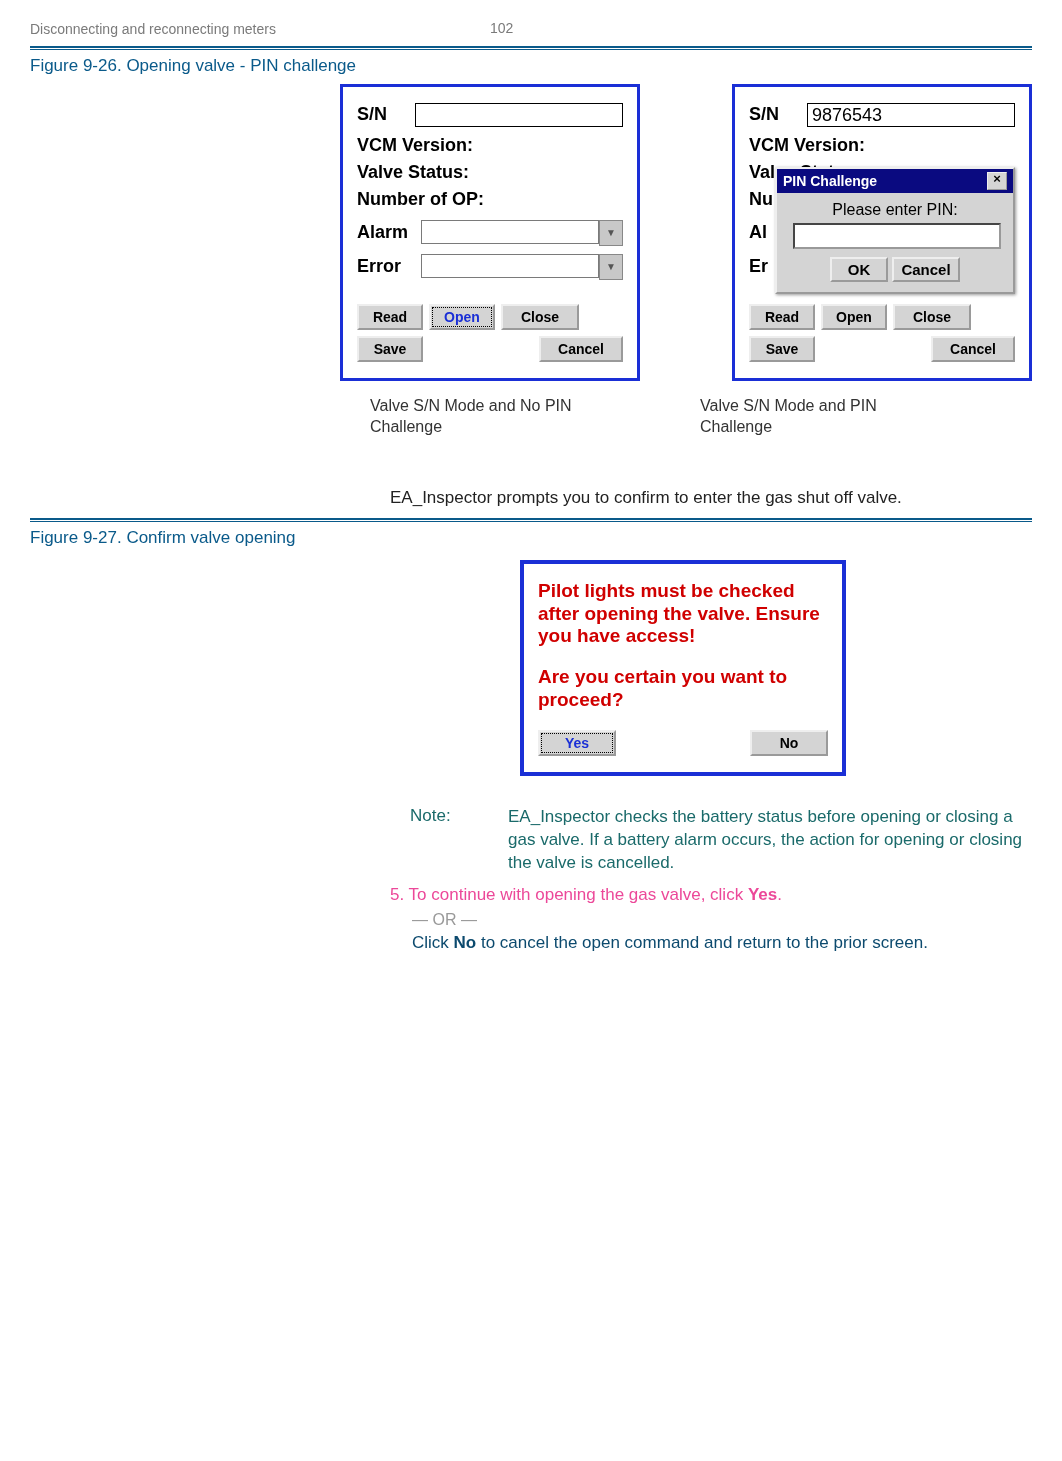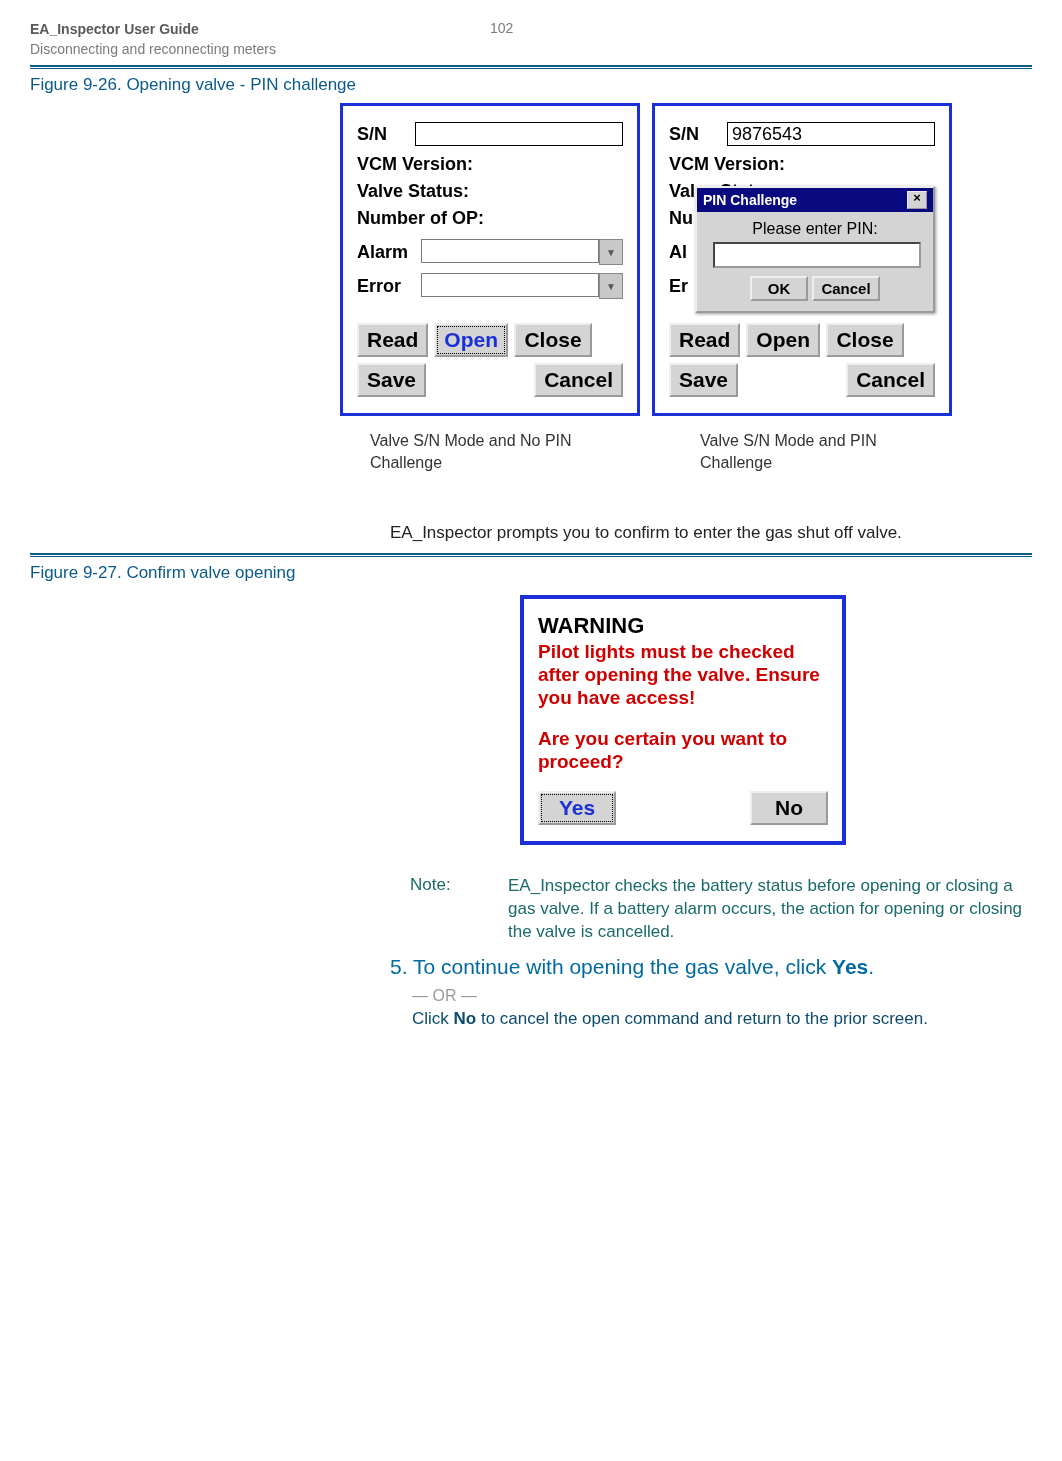--- a/index.html
+++ b/index.html
@@ -41,21 +41,21 @@
   }
   .fig-caption {
     color: #0a5a8a;
     font-size: 17px;
     margin: 6px 0 8px 0;
     font-weight: 400;
   }
   .figure-row {
     display: flex;
     gap: 12px;
-    justify-content: flex-start;
+    justify-content: space-between;
     margin-left: 310px;
   }
   .app-panel {
     border: 3px solid #1a2fd6;
     background: #fff;
     width: 300px;
     padding: 16px 14px;
     box-sizing: border-box;
     position: relative;
   }
@@ -112,21 +112,21 @@
   }
   .btn-row2 {
     display: flex;
     justify-content: space-between;
     gap: 6px;
   }
   .win-btn {
     background: #d4d4d4;
     border: 2px outset #eee;
     font-weight: 700;
-    font-size: 21px;
+    font-size: 14px;
     padding: 3px 8px;
     min-width: 66px;
     text-align: center;
     box-sizing: border-box;
   }
   .win-btn.selected {
     color: #1a2fd6;
     outline: 1px dotted #000;
     outline-offset: -4px;
   }
@@ -230,22 +230,22 @@
   }
   .note-label {
     min-width: 48px;
   }
   .note-text {
     flex: 1;
     line-height: 1.35;
   }
   .step {
     margin-left: 360px;
-    font-size: 21px;
-    color: #0369a1;
+    font-size: 17px;
+    color: #ec4899;
     margin-top: 8px;
     line-height: 1.45;
   }
   .step-or {
     color: #999;
     margin-left: 382px;
     font-size: 16px;
     margin-top: 4px;
   }
   .step-sub {
@@ -256,21 +256,20 @@
   }
   .bold {
     font-weight: 700;
   }
 </style>
 </head>
 <body>
 
 <div class="header">
   <div class="header-left">
-    <div class="header-title">EA_Inspector User Guide</div>
     <div>Disconnecting and reconnecting meters</div>
   </div>
   <div class="page-num">102</div>
 </div>
 
 <hr class="hr-line">
 <hr class="hr-thin">
 
 <div class="fig-caption">Figure 9-26. Opening valve - PIN challenge</div>
 
@@ -362,21 +361,20 @@
 </div>
 
 <div class="body-text">EA_Inspector prompts you to confirm to enter the gas shut off valve.</div>
 
 <hr class="hr-line">
 <hr class="hr-thin">
 
 <div class="fig-caption">Figure 9-27. Confirm valve opening</div>
 
 <div class="warning-panel">
-  <div class="warning-title">WARNING</div>
   <div class="warning-text">Pilot lights must be checked after opening the valve. Ensure you have access!</div>
   <div class="warning-text">Are you certain you want to proceed?</div>
   <div class="warning-btns">
     <div class="win-btn selected" style="min-width:78px;">Yes</div>
     <div class="win-btn" style="min-width:78px;">No</div>
   </div>
 </div>
 
 <div class="note-block">
   <div class="note-label">Note:</div>

